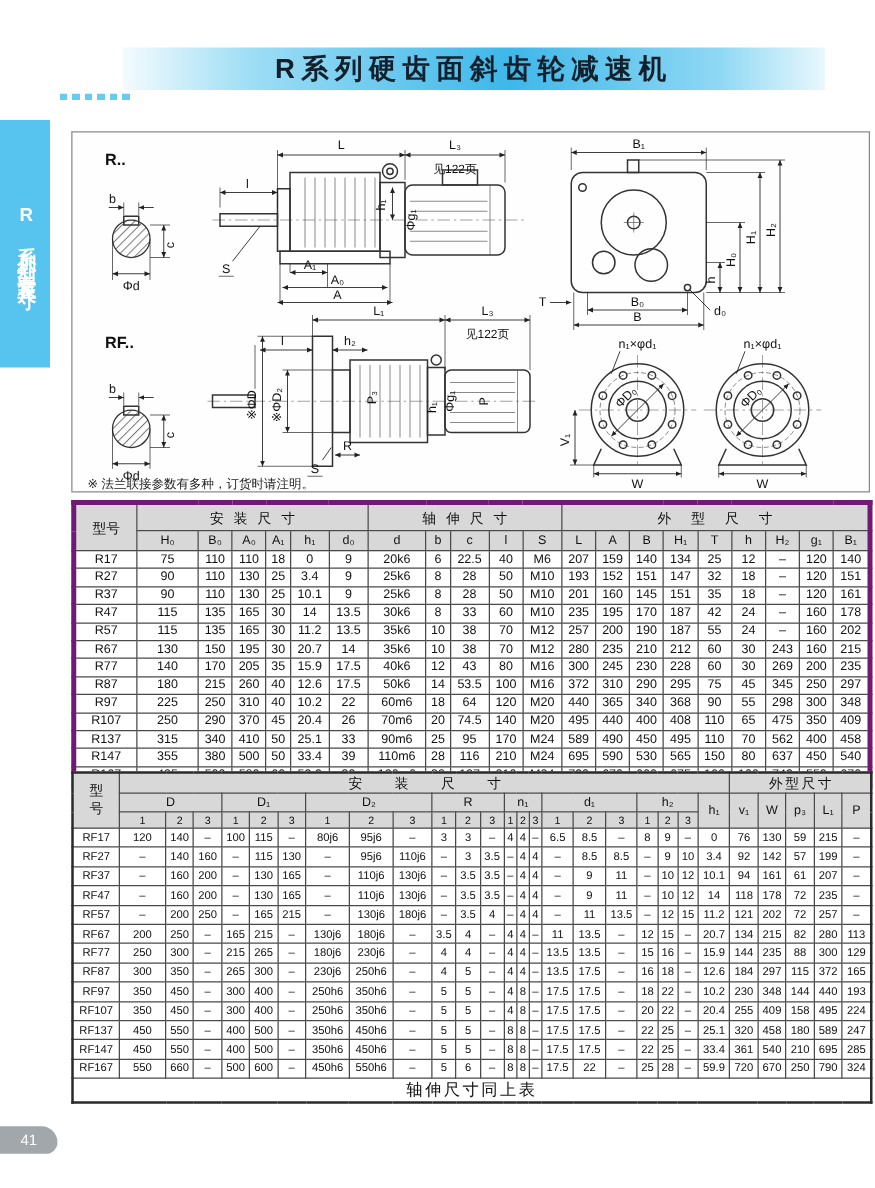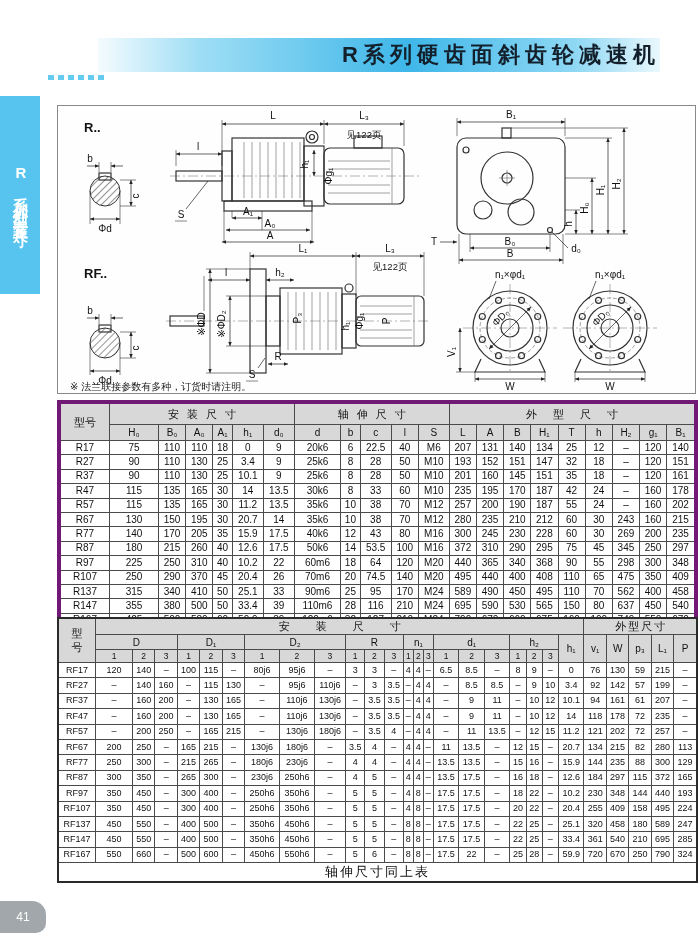--- a/index.html
+++ b/index.html
@@ -1,20 +1,20 @@
 <!DOCTYPE html>
 <html><head>
 <meta charset="utf-8">
 <style>
   html,body{margin:0;padding:0;}
   body{width:700px;height:950px;position:relative;background:#fff;overflow:hidden;
        font-family:"Liberation Sans","DejaVu Sans",sans-serif;color:#111;}
   .banner{position:absolute;left:98px;top:38px;width:562px;height:34px;
     background:linear-gradient(90deg,#f4fbfe 0%,#9fdef5 18%,#3eb7e9 55%,#8fd8f4 85%,#eaf8fd 100%);
-    display:flex;align-items:center;justify-content:flex-end;}
+    display:flex;align-items:center;justify-content:center;}
   .banner-title{font-size:22px;font-weight:bold;letter-spacing:5px;color:#13202c;white-space:nowrap;}
   .logo-dashes{position:absolute;left:48px;top:75px;width:58px;height:5px;
     background:repeating-linear-gradient(90deg,#49c3ef 0 6px,transparent 6px 10px);opacity:.85;}
   .side-tab{position:absolute;left:0;top:96px;width:40px;height:198px;background:#57c4f0;
     display:flex;align-items:center;justify-content:center;}
   .side-tab span{writing-mode:vertical-lr;text-orientation:upright;color:#fff;font-weight:bold;
     font-size:15px;letter-spacing:5px;}
   .diagram-box{position:absolute;left:57px;top:105px;width:639px;height:289px;
     border:1px solid #8a8a8a;box-sizing:border-box;background:#fefefe;}
   svg{display:block;}
@@ -44,21 +44,21 @@
   .g3{letter-spacing:16px;text-indent:16px;}
   .t2 thead tr:nth-child(1) th{height:15px;font-size:11px;}
   .t2 thead tr:nth-child(2) th{height:14px;font-size:10px;}
   .t2 thead tr:nth-child(3) th{height:12px;font-size:8.5px;}
   .t2 tbody td{height:14.4px;font-size:9px;line-height:1;}
   .t2 td:first-child,.t2 th:first-child{width:34px;border-right-width:1.5px;}
   .model-h2{white-space:pre-line;font-size:10.5px;line-height:1.2;}
   .gi{letter-spacing:26px;text-indent:26px;}
   .go{letter-spacing:2px;text-indent:2px;}
   .t2 tfoot td{height:17px;font-size:13px;letter-spacing:2px;}
-  .page-tab{position:absolute;left:0;top:901px;width:46px;height:32px;background:#a2a7ab;
+  .page-tab{position:absolute;left:0;top:901px;width:46px;height:22px;background:#a2a7ab;
     color:#fff;font-size:12px;display:flex;align-items:center;justify-content:center;
     border-radius:0 14px 10px 0;}
 </style>
 </head>
 <body>
 
 <div class="banner">
   <span class="banner-title">R系列硬齿面斜齿轮减速机</span>
 </div>
 <div class="logo-dashes"></div>
@@ -352,21 +352,21 @@
         <td>110</td>
         <td>18</td>
         <td>0</td>
         <td>9</td>
         <td>20k6</td>
         <td>6</td>
         <td>22.5</td>
         <td>40</td>
         <td>M6</td>
         <td>207</td>
-        <td>131</td>
+        <td>159</td>
         <td>140</td>
         <td>134</td>
         <td>25</td>
         <td>12</td>
         <td>–</td>
         <td>120</td>
         <td>140</td>
       </tr>
       <tr>
         <td>R27</td>

